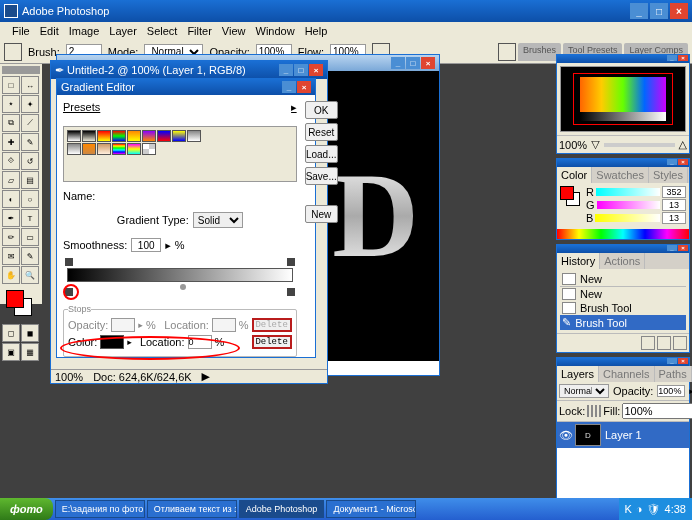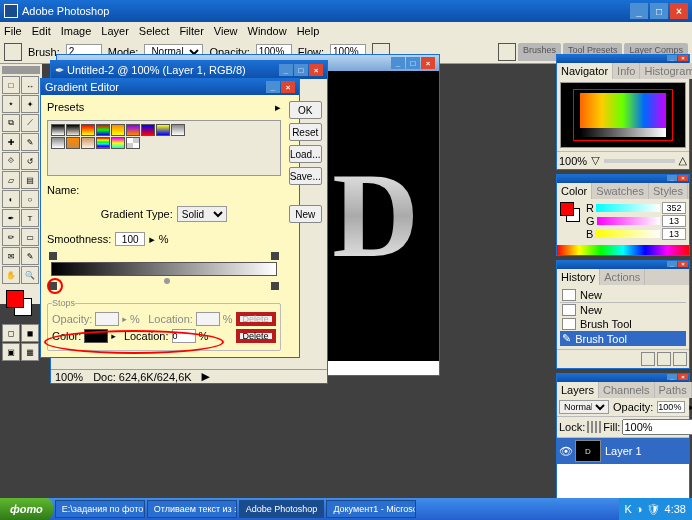--- a/index.html
+++ b/index.html
@@ -7,21 +7,21 @@
 
 
 .app-titlebar { height: 22px; background: linear-gradient(#1a6fd4, #0d4fa8); display: flex; align-items: center; padding: 0 4px; color: white; }
 .app-titlebar .icon { width: 14px; height: 14px; background: #1a4b8c; margin-right: 4px; border: 1px solid #fff; }
 .app-titlebar .wincontrols { margin-left: auto; display: flex; gap: 2px; }
 .winbtn { width: 18px; height: 16px; display: flex; align-items: center; justify-content: center; font-size: 10px; font-weight: bold; }
 .winbtn.min { background: #4a8ed4; color: white; }
 .winbtn.max { background: #4a8ed4; color: white; }
 .winbtn.close { background: #e04530; color: white; }
 
-.menubar { height: 18px; background: #ece9d8; display: flex; align-items: center; padding: 0 4px; gap: 10px; }
+.menubar { height: 18px; background: #ece9d8; display: flex; align-items: center; padding: 0 12px; gap: 10px; }
 .menubar span { cursor: default; }
 
 .optionsbar { height: 24px; background: #ece9d8; display: flex; align-items: center; border-bottom: 1px solid #999; padding: 0 4px; gap: 6px; font-size: 10px; position: relative; }
 .optionsbar .brushprev { width: 18px; height: 18px; border: 1px solid #555; }
 .optionsbar select, .optionsbar .val { height: 16px; border: 1px solid #999; font-size: 10px; background: white; padding: 0 2px; }
 .optionsbar .val { width: 36px; display: inline-flex; align-items: center; }
 .tabwell { margin-left: auto; display: flex; gap: 2px; }
 .tabwell .docktab { background: #b8b8b8; padding: 2px 5px; font-size: 9px; color: #555; border-radius: 2px 2px 0 0; }
 
 
@@ -42,30 +42,30 @@
 .doc-canvas .letter { font-size: 120px; font-weight: bold; font-family: Georgia, serif; background: linear-gradient(#fff,#aaa,#fff); -webkit-background-clip: text; background-clip: text; color: transparent; }
 
 
 .untitled { position: absolute; top: 60px; left: 50px; width: 278px; height: 324px; border: 1px solid #1a6fd4; background: #ece9d8; }
 .untitled-title { height: 18px; background: linear-gradient(#1a6fd4,#0d4fa8); color: white; display: flex; align-items: center; padding: 0 4px; font-size: 10px; }
 .untitled-title .wincontrols { margin-left: auto; display: flex; gap: 1px; }
 .untitled-title .winbtn { width: 14px; height: 12px; font-size: 8px; }
 .untitled-status { position: absolute; bottom: 0; left: 0; right: 0; height: 14px; background: #ece9d8; border-top: 1px solid #999; font-size: 9px; padding: 1px 4px; display: flex; align-items: center; gap: 10px; }
 
 
-.gradeditor { position: absolute; top: 78px; left: 40px; width: 260px; height: 280px; background: #fef9c3; border: 1px solid #1a6fd4; }
+.gradeditor { position: absolute; top: 78px; left: 56px; width: 260px; height: 280px; background: #ffffff; border: 1px solid #1a6fd4; }
 .gradeditor-title { height: 16px; background: linear-gradient(#1a6fd4,#0d4fa8); color: white; display: flex; align-items: center; padding: 0 4px; font-size: 10px; }
 .gradeditor-title .wincontrols { margin-left: auto; display: flex; gap: 1px; }
 .gradeditor-title .winbtn { width: 14px; height: 12px; font-size: 8px; }
 .gradeditor-body { padding: 6px; display: flex; gap: 8px; }
 .gradeditor-left { flex: 1; }
 .gradeditor-buttons { width: 54px; display: flex; flex-direction: column; gap: 4px; }
 .ps-button { height: 18px; background: #f0f0f0; border: 1px solid #888; border-radius: 2px; font-size: 10px; display: flex; align-items: center; justify-content: center; }
 .presets-box { border: 1px solid #999; padding: 3px; background: #ece9d8; height: 56px; }
-.presets-label { font-size: 10px; margin-bottom: 6px; display: flex; justify-content: space-between; }
+.presets-label { font-size: 10px; margin-bottom: 12px; display: flex; justify-content: space-between; text-decoration: underline; }
 .preset-grid { display: grid; grid-template-columns: repeat(9, 14px); gap: 1px; }
 .preset { width: 14px; height: 12px; border: 1px solid #555; }
 .namerow { display: flex; align-items: flex-start; gap: 6px; margin-top: 8px; }
 .namerow input { flex: 1; height: 16px; border: 1px solid #999; font-size: 10px; padding: 0 2px; }
 .typerow { display: flex; align-items: center; gap: 4px; margin-top: 10px; font-size: 10px; }
 .typerow select { height: 16px; border: 1px solid #999; font-size: 10px; width: 50px; }
 .typerow .smooth { width: 30px; height: 14px; border: 1px solid #999; font-size: 10px; text-align: center; background: white; }
 .gradbar-box { margin-top: 6px; position: relative; height: 42px; }
 .gradbar { position: absolute; top: 10px; left: 4px; right: 4px; height: 14px; background: linear-gradient(to right, #000, #fff); border: 1px solid #555; }
 .opstop { position: absolute; top: 0; width: 8px; height: 8px; background: #444; }
@@ -74,21 +74,21 @@
 .colstop.l { left: 2px; } .colstop.r { right: 2px; }
 .colstop-ring { position: absolute; left: 0px; bottom: 0px; width: 16px; height: 16px; border: 2px solid red; border-radius: 50%; }
 .midpt { position: absolute; top: 26px; left: 50%; width: 6px; height: 6px; background: #999; border-radius: 50%; }
 .stops-group { border: 1px solid #bbb; border-radius: 2px; padding: 4px 4px; margin-top: 4px; }
 .stops-group legend { font-size: 9px; color: #888; }
 .stops-row { display: flex; align-items: center; gap: 3px; font-size: 9px; color: #888; margin-bottom: 3px; }
 .stops-row.active { color: #000; }
 .stops-row input { width: 24px; height: 14px; border: 1px solid #999; font-size: 9px; background: #f4f4f4; }
 .stops-row.active input { background: #fff; }
 .stops-row .swatch { width: 24px; height: 14px; background: #000; border: 1px solid #555; }
-.stops-row .delbtn { width: 40px; height: 14px; border: 4px solid #b91c1c; background: #f0f0f0; font-size: 9px; display: flex; align-items: center; justify-content: center; color: #aaa; margin-left: auto; }
+.stops-row .delbtn { width: 40px; height: 14px; border: 2px solid #b91c1c; background: #f0f0f0; font-size: 9px; display: flex; align-items: center; justify-content: center; color: #aaa; margin-left: auto; font-family: Liberation Mono, monospace; }
 .stops-row.active .delbtn { color: #000; }
 
 
 .right-col { position: absolute; top: 54px; right: 2px; width: 134px; }
 .panelwin { background: #ece9d8; border: 1px solid #1a6fd4; margin-bottom: 4px; }
 .panel-titlebar { height: 8px; background: linear-gradient(#1a6fd4,#0d4fa8); display: flex; justify-content: flex-end; padding: 0 1px; gap: 1px; }
 .panel-titlebar .wb { width: 10px; height: 6px; font-size: 6px; }
 .panel-tabs { display: flex; font-size: 9px; background: #d4d0c8; }
 .panel-tabs .t { padding: 2px 4px; background: #ece9d8; border-right: 1px solid #bbb; }
 .panel-tabs .t.inactive { background: #d4d0c8; color: #777; }
@@ -340,25 +340,20 @@
   </div>
 </div>
 
 <div class="right-col">
 
   <div class="panelwin">
     <div class="panel-titlebar">
         <div class="winbtn min wb">_</div>
         <div class="winbtn close wb">×</div>
       </div>
-    <div class="panel-tabs">
-      <div class="t">Navigator</div>
-      <div class="t inactive">Info</div>
-      <div class="t inactive">Histogram</div>
-    </div>
     <div class="panel-body">
       <div class="nav-preview">
         <div class="thumb">
             <div class="bar"></div>
           </div>
         <div class="viewrect"></div>
       </div>
     </div>
     <div class="nav-footer">
       <span>100%</span>

